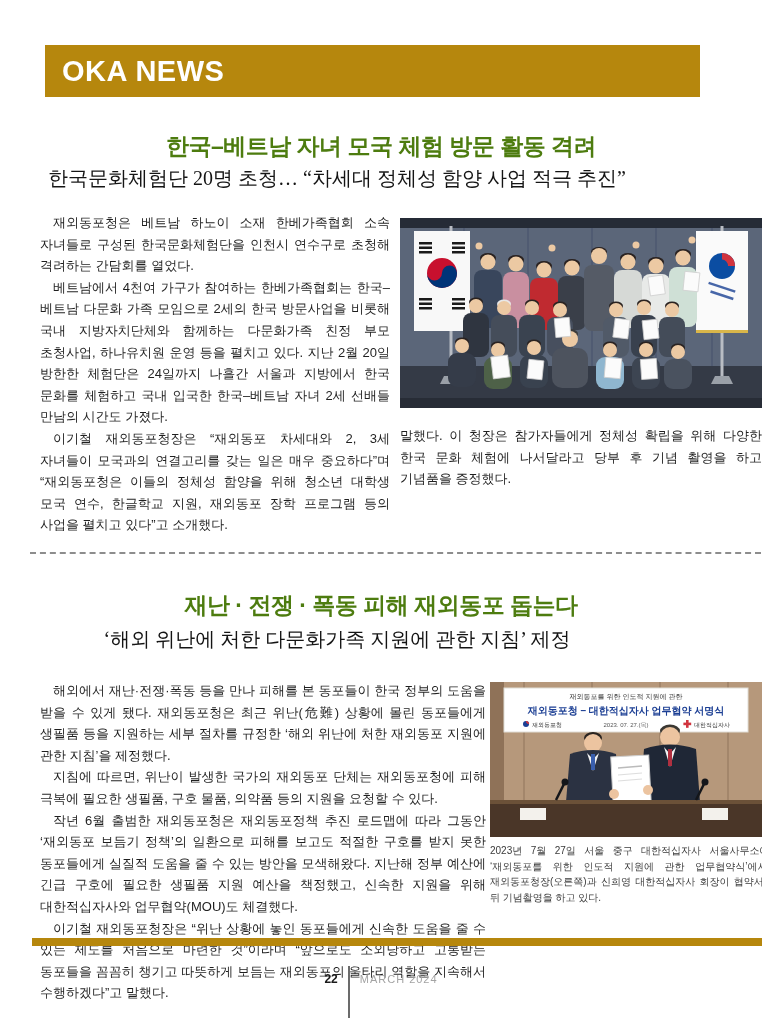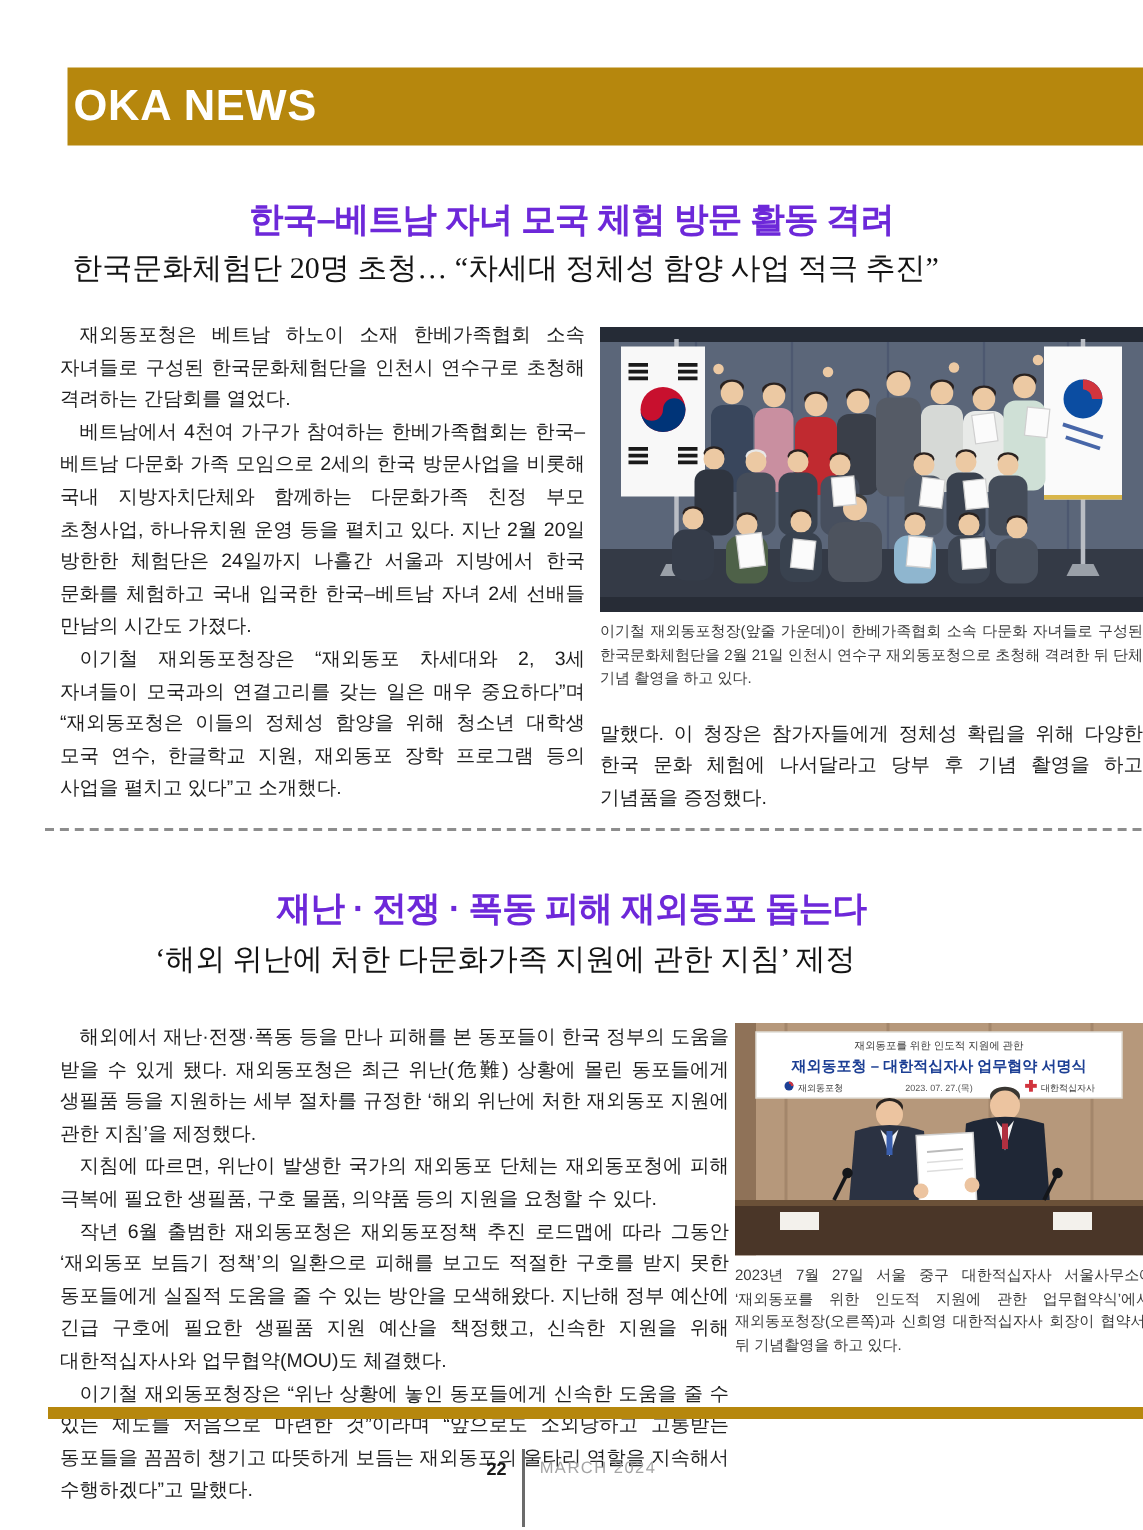--- a/index.html
+++ b/index.html
@@ -1,25 +1,25 @@
 <!DOCTYPE html>
 <html><head>
 <meta charset="utf-8">
 <style>
   html,body{margin:0;padding:0;background:#ffffff;}
   body{width:762px;height:1020px;position:relative;overflow:hidden;
        font-family:"Liberation Sans",sans-serif;color:#222;}
   .abs{position:absolute;}
   
   .band{background:#B6870D;}
-  .header-band{left:45px;top:45px;width:717px;height:52px;display:flex;align-items:center;
-               box-sizing:border-box;padding-left:4px;}
+  .header-band{left:45px;top:45px;width:655px;height:52px;display:flex;align-items:center;
+               box-sizing:border-box;padding-left:17px;}
   .header-title{color:#fff;font-weight:bold;font-size:29px;letter-spacing:.5px;}
   
-  .art-title{left:0;width:762px;text-align:center;color:#6d28d9;font-weight:bold;font-size:23px;letter-spacing:-.5px;}
+  .art-title{left:0;width:762px;text-align:center;color:#4d7c0f;font-weight:bold;font-size:23px;letter-spacing:-.5px;}
   .art-subtitle{left:0;width:674px;text-align:center;color:#141414;font-size:20px;
                 font-family:"Liberation Serif",serif;}
   
   .body-col{font-size:13px;line-height:21.6px;text-align:justify;word-break:keep-all;color:#1f1f1f;}
   .body-col p{margin:0;text-indent:13px;}
   .caption{font-size:10px;line-height:15.5px;color:#3a3a3a;text-align:justify;word-break:keep-all;margin-top:6px;}
   .divider{left:30px;top:552px;width:731px;border-top:2px dashed #8d8d8d;height:0;}
   
   .bottom-band{left:32px;top:938px;width:730px;height:8px;}
   .footer{left:0;top:966px;width:762px;display:flex;justify-content:center;align-items:flex-start;gap:10px;}
@@ -221,21 +221,20 @@
       <rect x="284" y="54" width="15" height="19" transform="rotate(6 291 63)"></rect>
       <rect x="155" y="100" width="15" height="19" transform="rotate(-5 162 109)"></rect>
       <rect x="214" y="101" width="15" height="19" transform="rotate(7 221 110)"></rect>
       <rect x="243" y="102" width="15" height="19" transform="rotate(-6 250 111)"></rect>
       <rect x="92" y="138" width="17" height="22" transform="rotate(-7 100 149)"></rect>
       <rect x="205" y="140" width="16" height="20" transform="rotate(5 213 150)"></rect>
       <rect x="241" y="141" width="16" height="20" transform="rotate(-4 249 151)"></rect>
       <rect x="128" y="142" width="15" height="19" transform="rotate(6 135 151)"></rect>
     </g>
   </svg>
-  <div class="caption">이기철 재외동포청장(앞줄 가운데)이 한베가족협회 소속 다문화 자녀들로 구성된 한국문화체험단을 2월 21일 인천시 연수구 재외동포청으로 초청해 격려한 뒤 단체 기념 촬영을 하고 있다.</div>
   <div class="body-col" style="width:362px;margin-top:17px;">
     <p style="text-indent:0;">말했다. 이 청장은 참가자들에게 정체성 확립을 위해 다양한 한국 문화 체험에 나서달라고 당부 후 기념 촬영을 하고 기념품을 증정했다.</p>
   </div>
 </div>
 
 <div class="abs divider"></div>
 
 <div class="abs art-title" style="top:590px;">재난 · 전쟁 · 폭동 피해 재외동포 돕는다</div>
 <div class="abs art-subtitle" style="top:626px;">‘해외 위난에 처한 다문화가족 지원에 관한 지침’ 제정</div>
 

